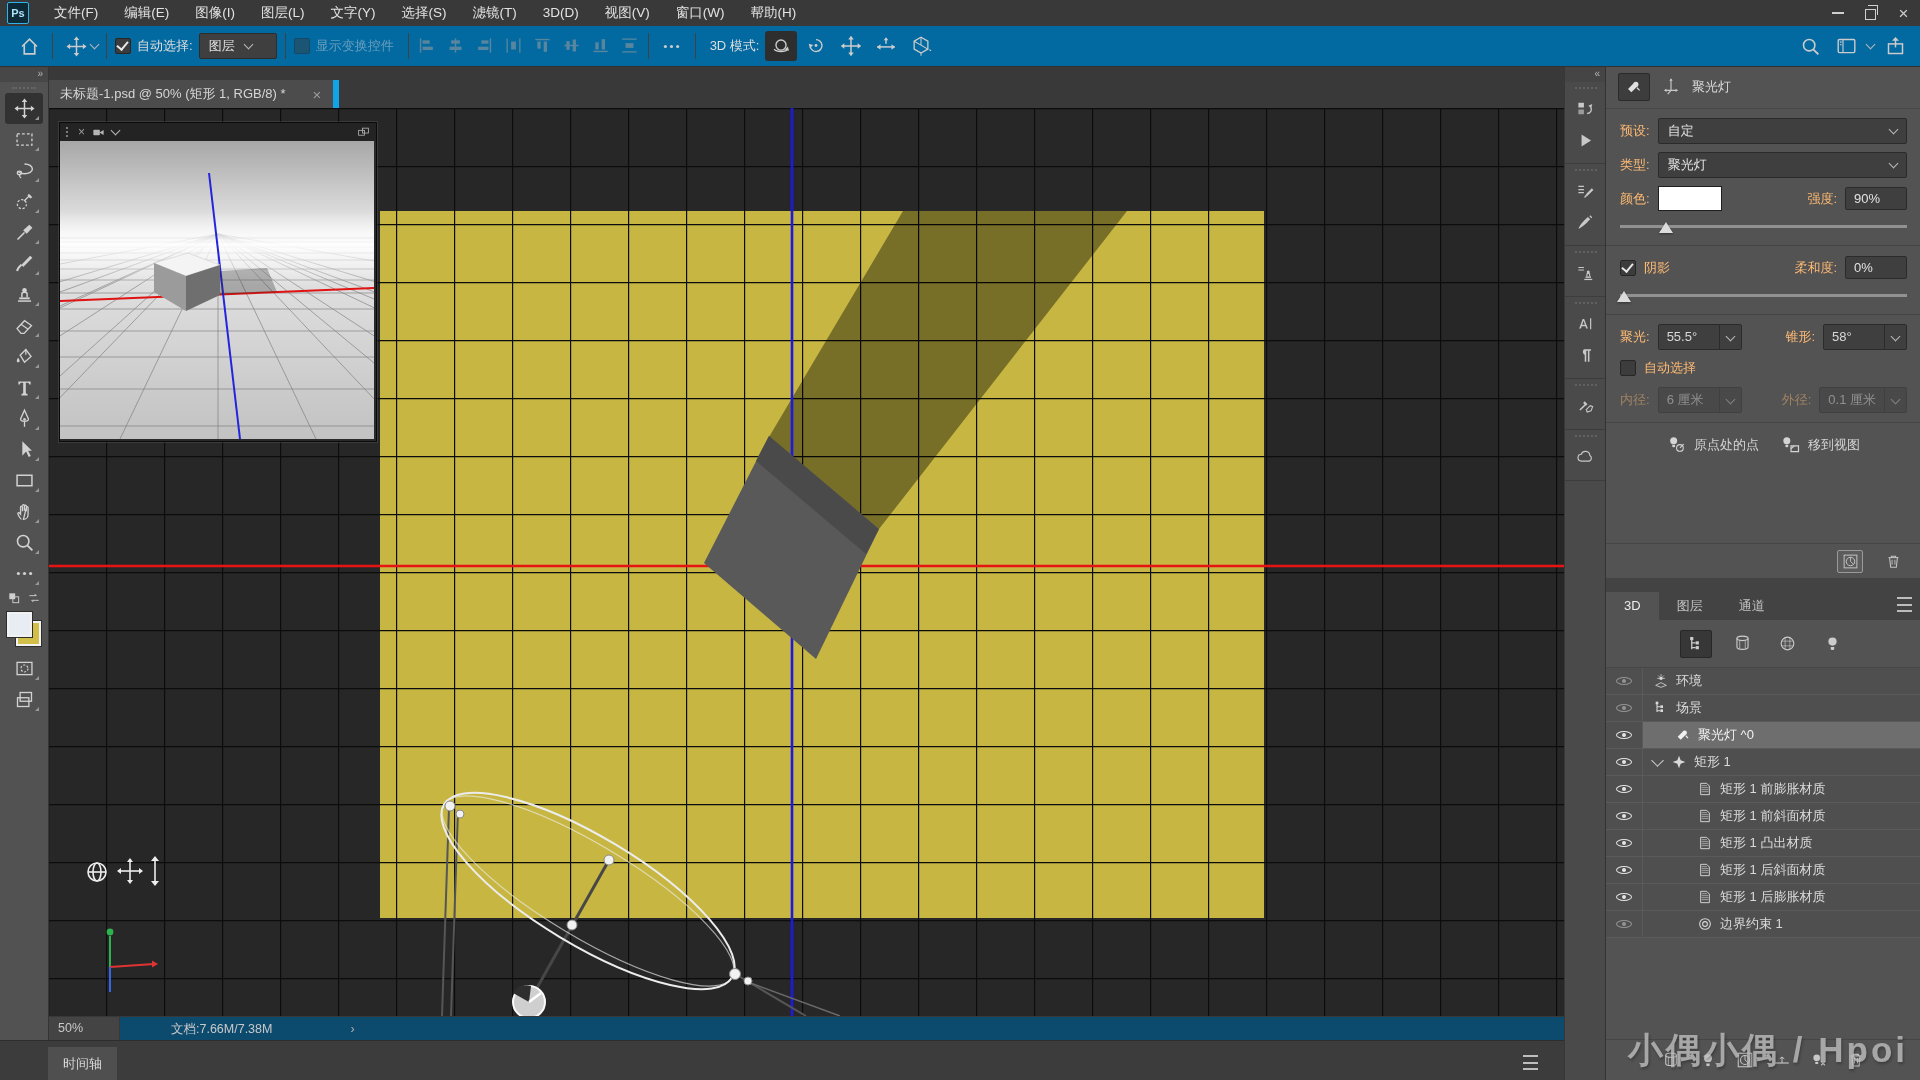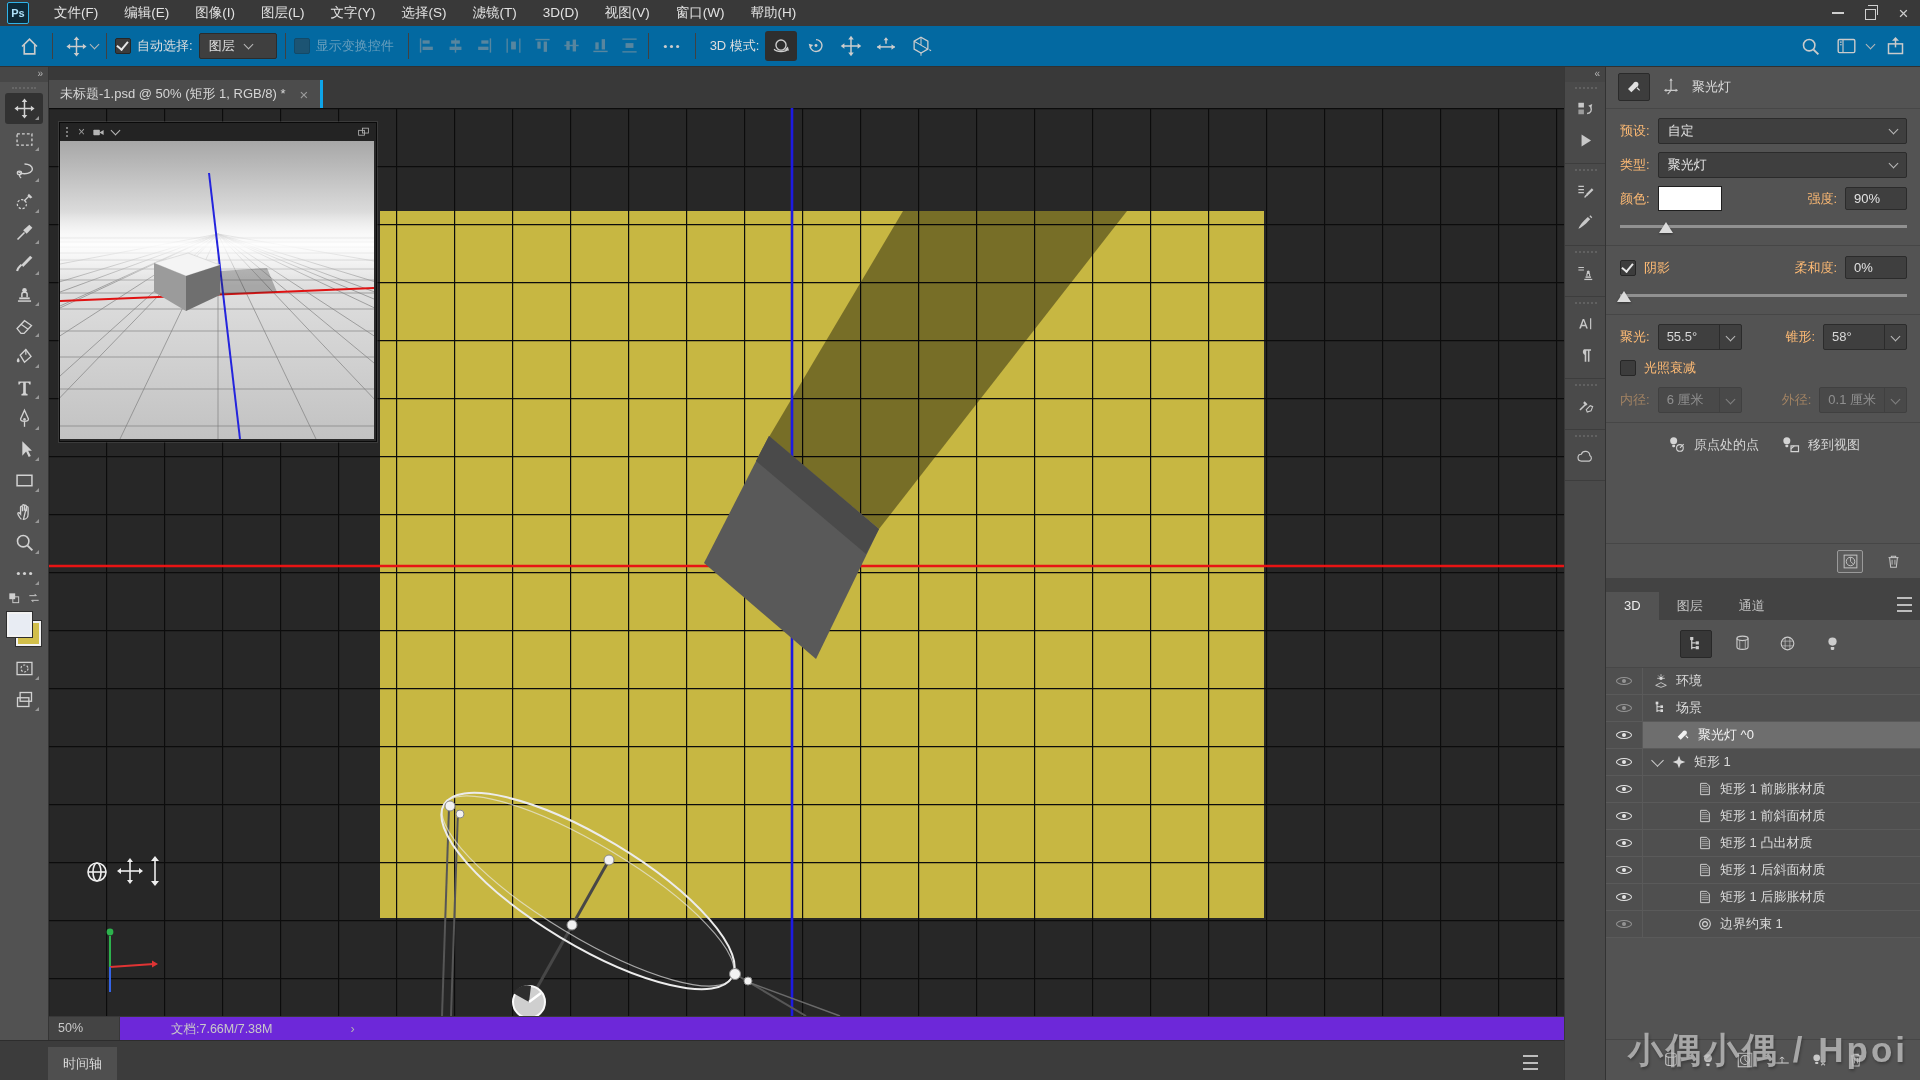--- a/index.html
+++ b/index.html
@@ -48,33 +48,33 @@
   .tool svg{width:21px;height:21px}
   .tool.selected{background:#323232}
   .tool::after{content:"";position:absolute;right:4px;bottom:4px;border-left:4px solid transparent;border-bottom:4px solid #989898}
   .fgbg{position:relative;width:36px;height:36px;margin-top:4px;flex:none}
   .fg-swatch{position:absolute;left:1px;top:1px;width:21px;height:21px;background:#e8ecf3;border:2px solid #f2f2f2;box-shadow:0 0 0 1px #2e2e2e}
   .bg-swatch{position:absolute;right:1px;bottom:1px;width:21px;height:21px;background:#d2bf4a;border:2px solid #f2f2f2;box-shadow:0 0 0 1px #2e2e2e}
   .mini-row{width:38px;display:flex;align-items:center;justify-content:space-between;padding:2px 2px;box-sizing:border-box;color:#cfcfcf}
   .mini-row svg{width:14px;height:14px}
   
   #tabbar{position:absolute;left:48px;top:66px;width:1516px;height:42px;background:#393939;z-index:10}
-  .doc-tab{position:absolute;left:0;top:14px;height:28px;background:#4c4c4c;display:flex;align-items:center;gap:14px;
-           padding:0 12px;font-size:13px;color:#d6d6d6;border-right:3px solid #0ea5e9}
+  .doc-tab{position:absolute;left:0;top:14px;height:28px;background:#4c4c4c;display:flex;align-items:center;gap:27px;
+           padding:0 12px;font-size:13px;color:#d6d6d6;border-right:6px solid #0ea5e9}
   .doc-close{color:#9b9b9b;font-size:15px}
   
   #canvas{position:absolute;left:48px;top:108px;width:1516px;height:908px;background:#272727;overflow:hidden;z-index:5}
   #pip{position:absolute;left:11px;top:14px;width:316px;height:318px;background:#2a2a2a;border:1px solid #0a0a0a;box-shadow:0 0 0 1px rgba(120,120,120,.25)}
   .pip-head{height:18px;background:#232323;display:flex;align-items:center;gap:7px;padding:0 6px;color:#a6a6a6;font-size:11px}
   .pip-grip{width:3px;height:10px;border-left:2px dotted #7c7c7c}
   .pip-head svg{width:13px;height:13px}
   .pip-x{font-size:12px;line-height:12px;color:#9c9c9c}
   .pip-spacer{flex:1}
   
-  #statusbar{position:absolute;left:48px;top:1016px;width:1516px;height:24px;background:#6d28d9;border-top:1px solid #383838;
+  #statusbar{position:absolute;left:48px;top:1016px;width:1516px;height:24px;background:#0c4a6e;border-top:1px solid #383838;
              display:flex;align-items:center;font-size:12.5px;color:#c9c9c9;z-index:10}
   .zoom-box{width:72px;height:100%;line-height:23px;padding:0 10px;box-sizing:border-box;background:#444;border-right:1px solid #383838}
   .doc-info{margin-left:51px}
   .status-chev{margin-left:78px;color:#b5b5b5}
   
   #timeline{position:absolute;left:0;top:1040px;width:1564px;height:40px;background:#3c3c3c;border-top:1px solid #2d2d2d;z-index:10}
   .tl-tab{position:absolute;left:48px;top:6px;height:34px;line-height:34px;background:#4f4f4f;padding:0 15px;color:#d8d8d8;font-size:13px}
   .tl-menu{position:absolute;right:26px;top:14px}
   
   #dock{position:absolute;left:1564px;top:66px;width:41px;height:1014px;background:#4a4a4a;border-left:1px solid #383838;z-index:10}
@@ -773,21 +773,21 @@
         <span style="flex:1"></span>
         <span class="plabel">锥形:</span>
         <span class="combo">
           <span class="val">58°</span>
           <span class="cdiv"></span>
             <span class="chev"></span>
         </span>
       </div>
       <div class="prow" style="height:20px">
         <span class="cb"></span>
-        <span class="plabel">光照衰减</span>
+        <span class="plabel">自动选择</span>
       </div>
       <div class="prow dim">
         <span class="plabel">内径:</span>
         <span class="combo">
           <span class="val">6 厘米</span>
           <span class="cdiv"></span>
             <span class="chev"></span>
         </span>
         <span style="flex:1"></span>
         <span class="plabel">外径:</span>

